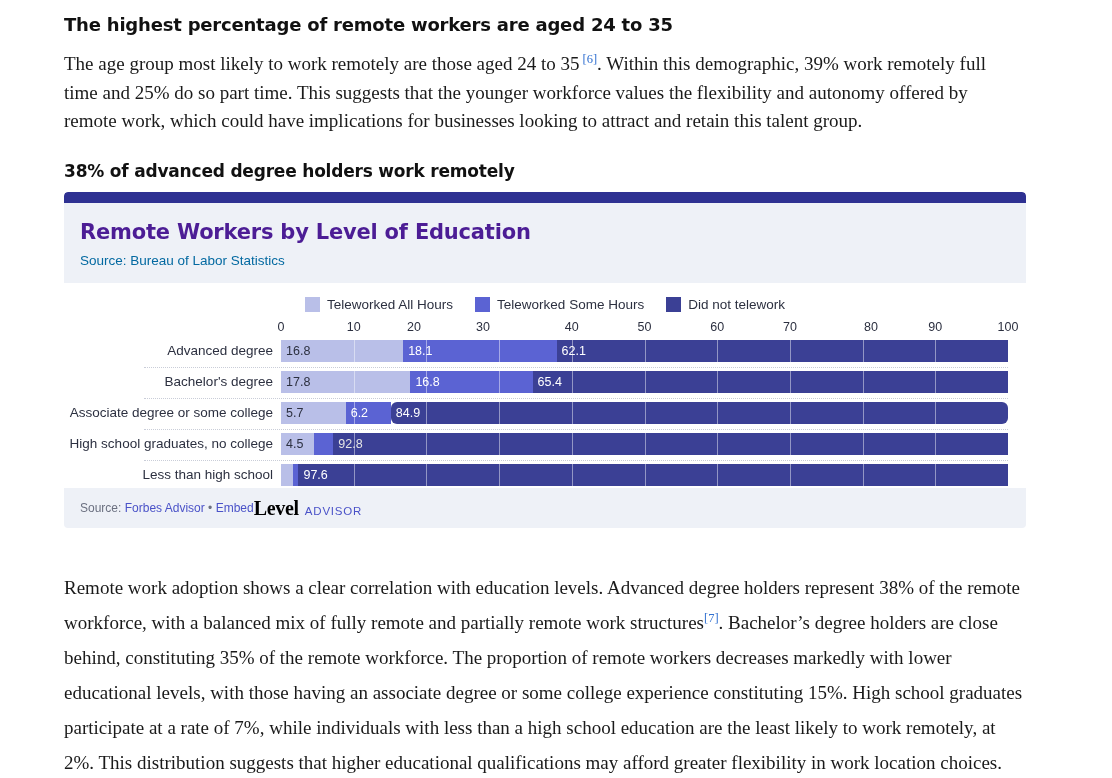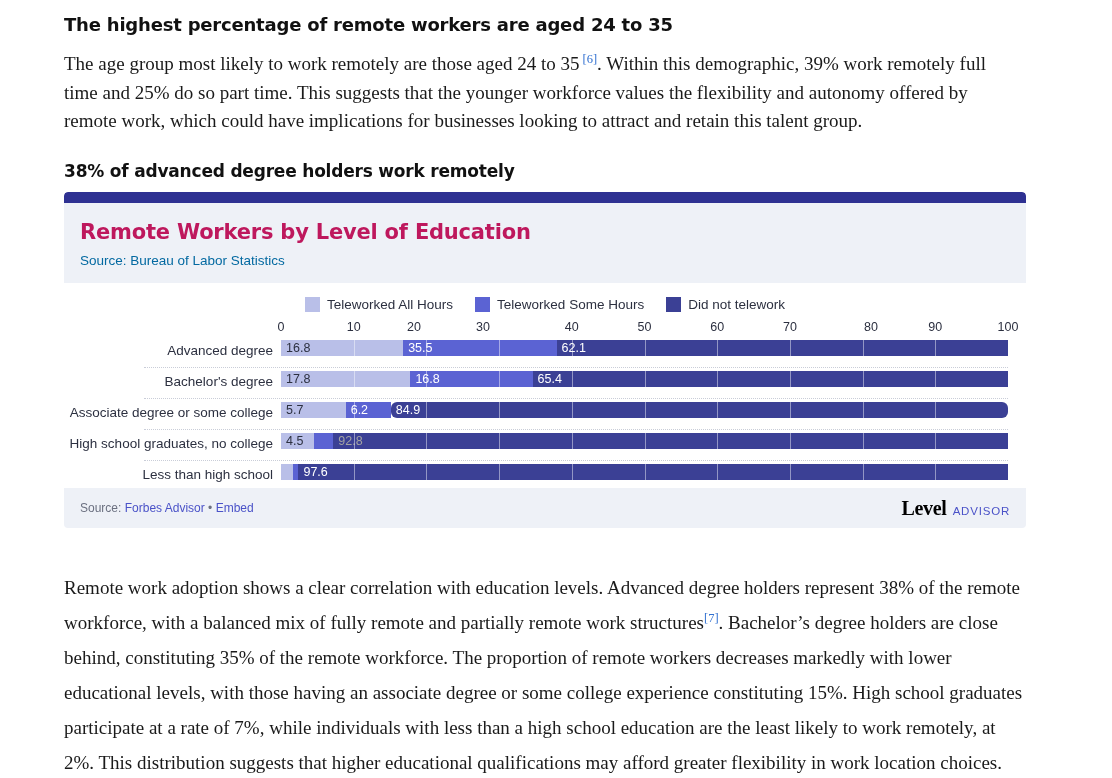--- a/index.html
+++ b/index.html
@@ -60,21 +60,21 @@
     border-top-right-radius: 4px;
   }
   .card-header {
     background: #eef1f7;
     padding: 16px 16px 14px 16px;
   }
   .card-title {
     font-family: "DejaVu Sans", sans-serif;
     font-size: 21px;
     font-weight: bold;
-    color: #be185d;
+    color: #4c1d95;
     letter-spacing: -0.2px;
     margin: 0;
     line-height: 26px;
   }
   .card-source {
     font-family: "Liberation Sans", sans-serif;
     font-size: 13.5px;
     color: #0369a1;
     margin-top: 7px;
     line-height: 17px;
@@ -145,21 +145,21 @@
     white-space: nowrap;
   }
   .bar-track {
     position: absolute;
     height: 22px;
     top: 0;
     overflow: hidden;
   }
   .seg {
     position: absolute;
-    top: 0; height: 16px;
+    top: 0; height: 22px;
     display: flex;
     align-items: center;
   }
   .seg .val {
     font-family: "Liberation Sans", sans-serif;
     font-size: 12.5px;
     padding-left: 5px;
     white-space: nowrap;
     line-height: 22px;
   }
@@ -169,21 +169,20 @@
     width: 1px;
     background: rgba(255,255,255,0.45);
   }
 
   
   .card-footer {
     background: #eef1f7;
     height: 40px;
     display: flex;
     align-items: center;
-    justify-content: space-between;
     padding: 0 16px;
   }
   .footer-src {
     font-family: "Liberation Sans", sans-serif;
     font-size: 12px;
     color: #6b7080;
     white-space: nowrap;
   }
   .footer-src a { color: #4a52c8; text-decoration: none; cursor: pointer; }
   .footer-logo { display: flex; align-items: baseline; gap: 6px; }
@@ -253,21 +252,21 @@
           <span class="axis-tick" style="left: 944px;">100</span>
         </div>
       <div class="bars" id="bars">
           <div class="bar-row">
             <div class="row-label" style="width: 209px; left: 0px;">Advanced degree</div>
             <div class="bar-track" style="left: 217px; width: 727px;">
               <div class="seg" style="left: 0px; width: 122.136px; background: rgb(185, 191, 232);">
                 <span class="val" style="color: rgb(44, 48, 64);">16.8</span>
               </div>
               <div class="seg" style="left: 122.136px; width: 153.397px; background: rgb(91, 99, 211);">
-                <span class="val" style="color: rgb(255, 255, 255);">35.5</span>
+                <span class="val" style="color: rgb(255, 255, 255);">18.1</span>
               </div>
               <div class="seg" style="left: 275.533px; width: 451.467px; background: rgb(59, 64, 149);">
                 <span class="val" style="color: rgb(255, 255, 255);">62.1</span>
               </div>
               <div class="grid-line" style="left: 72.7px;"></div>
               <div class="grid-line" style="left: 145.4px;"></div>
               <div class="grid-line" style="left: 218.1px;"></div>
               <div class="grid-line" style="left: 290.8px;"></div>
               <div class="grid-line" style="left: 363.5px;"></div>
               <div class="grid-line" style="left: 436.2px;"></div>
@@ -326,21 +325,21 @@
           </div>
           <div class="bar-row">
             <div class="bar-sep" style="top: -4px;"></div>
             <div class="row-label" style="width: 209px; left: 0px;">High school graduates, no college</div>
             <div class="bar-track" style="left: 217px; width: 727px;">
               <div class="seg" style="left: 0px; width: 32.715px; background: rgb(185, 191, 232);">
                 <span class="val" style="color: rgb(44, 48, 64);">4.5</span>
               </div>
               <div class="seg" style="left: 32.715px; width: 19.629px; background: rgb(91, 99, 211);"></div>
               <div class="seg" style="left: 52.344px; width: 674.656px; background: rgb(59, 64, 149);">
-                <span class="val" style="color: #a3a3a3;">92.8</span>
+                <span class="val" style="color: #e5e5e5;">92.8</span>
               </div>
               <div class="grid-line" style="left: 72.7px;"></div>
               <div class="grid-line" style="left: 145.4px;"></div>
               <div class="grid-line" style="left: 218.1px;"></div>
               <div class="grid-line" style="left: 290.8px;"></div>
               <div class="grid-line" style="left: 363.5px;"></div>
               <div class="grid-line" style="left: 436.2px;"></div>
               <div class="grid-line" style="left: 508.9px;"></div>
               <div class="grid-line" style="left: 581.6px;"></div>
               <div class="grid-line" style="left: 654.3px;"></div>

